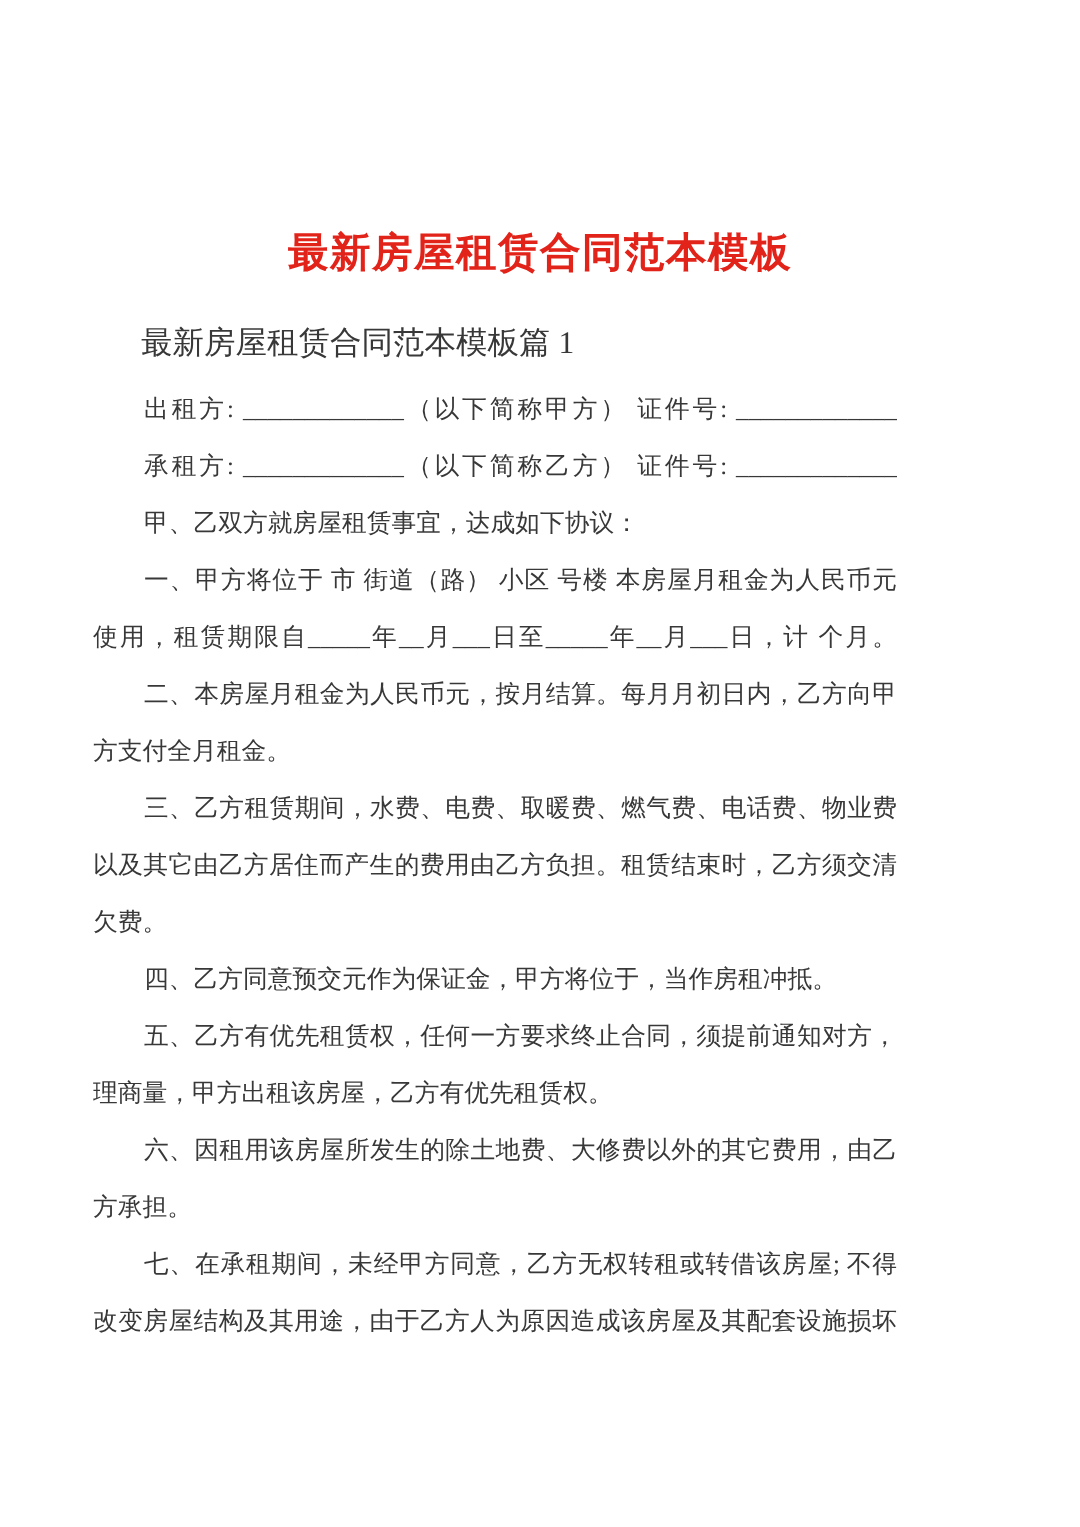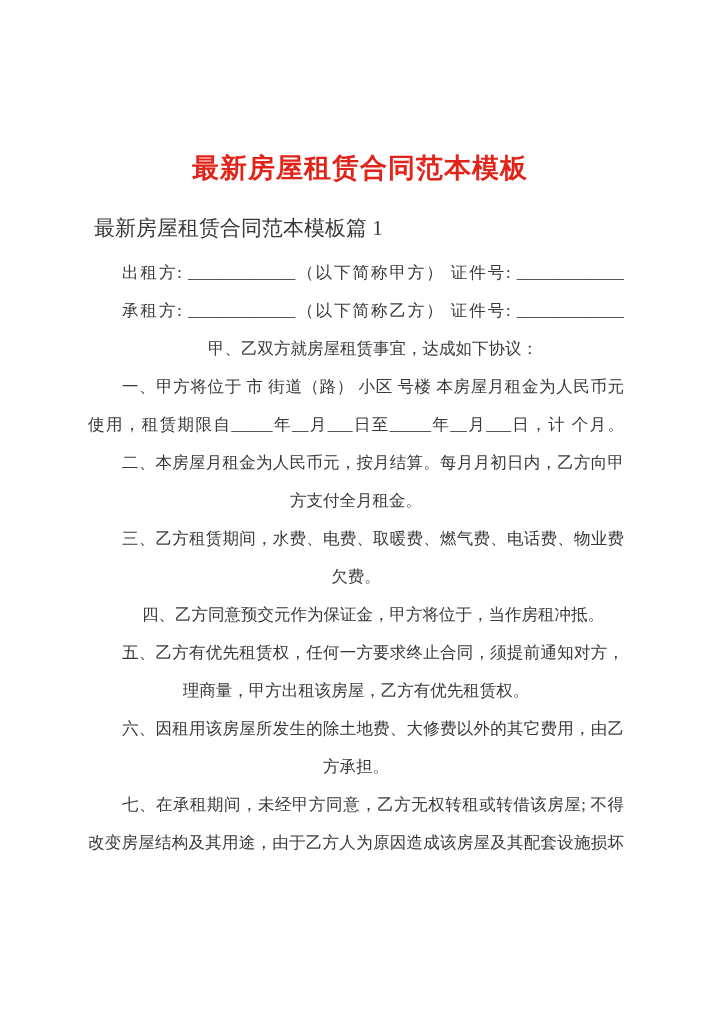--- a/index.html
+++ b/index.html
@@ -25,30 +25,29 @@
     letter-spacing: 1px;
   }
   .doc-subtitle {
     margin: 28px 0 0 0;
     padding-left: 94px;
     font-size: 21px;
     line-height: 28px;
   }
   .doc-body {
     margin-top: 12px;
-    padding-left: 88px;
+    padding-left: 62px;
     font-size: 16.5px;
   }
   .line {
     width: 536px;
     height: 38px;
     line-height: 38px;
     overflow: hidden;
     white-space: normal;
-    text-align: center;
   }
   .line.indent {
     text-indent: 34px;
   }
   .line.stretch {
     text-align: justify;
     text-align-last: justify;
   }
 </style>
 </head>
@@ -62,20 +61,21 @@
 
   <div class="doc-body">
     <div class="line indent stretch">出租方: _____________（以下简称甲方） 证件号: _____________</div>
     <div class="line indent stretch">承租方: _____________（以下简称乙方） 证件号: _____________</div>
     <div class="line indent">甲、乙双方就房屋租赁事宜，达成如下协议：</div>
     <div class="line indent stretch">一、甲方将位于 市 街道（路） 小区 号楼 本房屋月租金为人民币元</div>
     <div class="line stretch">使用，租赁期限自_____年__月___日至_____年__月___日，计 个月。</div>
     <div class="line indent stretch">二、本房屋月租金为人民币元，按月结算。每月月初日内，乙方向甲</div>
     <div class="line">方支付全月租金。</div>
     <div class="line indent stretch">三、乙方租赁期间，水费、电费、取暖费、燃气费、电话费、物业费</div>
+    <div class="line stretch">以及其它由乙方居住而产生的费用由乙方负担。租赁结束时，乙方须交清</div>
     <div class="line">欠费。</div>
     <div class="line indent">四、乙方同意预交元作为保证金，甲方将位于，当作房租冲抵。</div>
     <div class="line indent stretch">五、乙方有优先租赁权，任何一方要求终止合同，须提前通知对方，合</div>
     <div class="line">理商量，甲方出租该房屋，乙方有优先租赁权。</div>
     <div class="line indent stretch">六、因租用该房屋所发生的除土地费、大修费以外的其它费用，由乙</div>
     <div class="line">方承担。</div>
     <div class="line indent stretch">七、在承租期间，未经甲方同意，乙方无权转租或转借该房屋; 不得</div>
     <div class="line stretch">改变房屋结构及其用途，由于乙方人为原因造成该房屋及其配套设施损坏</div>
   </div>
 

